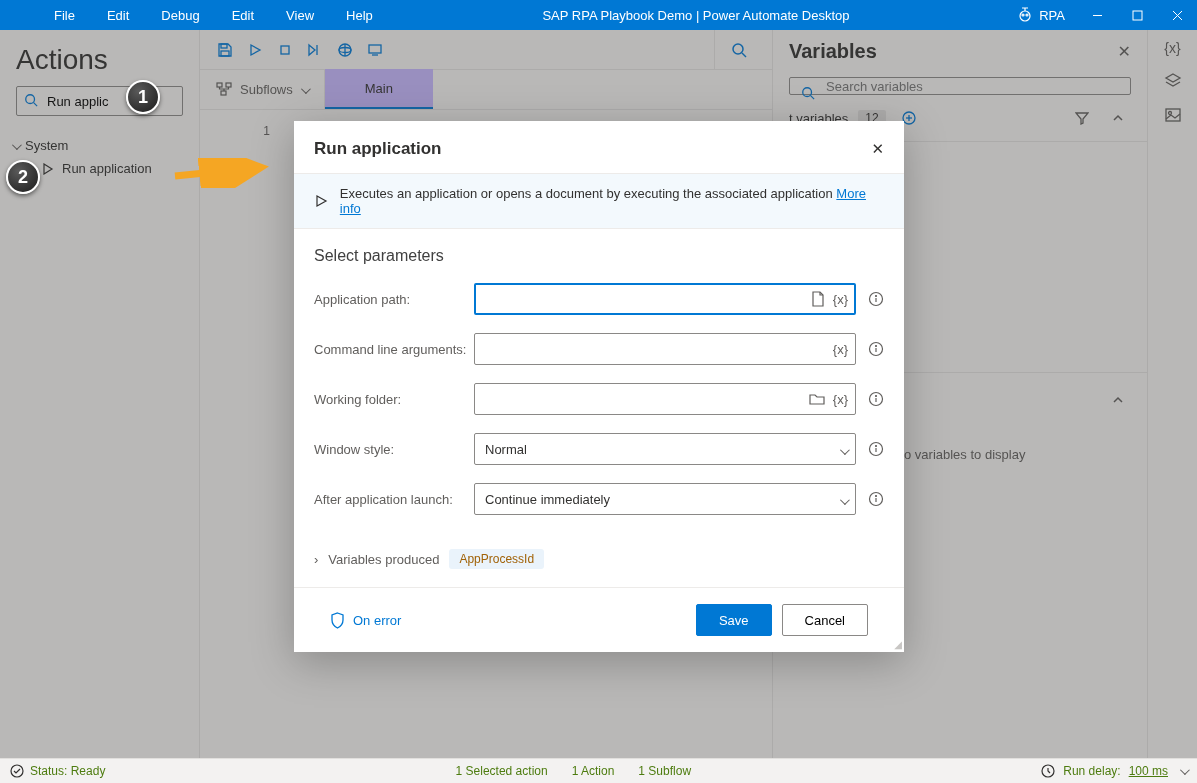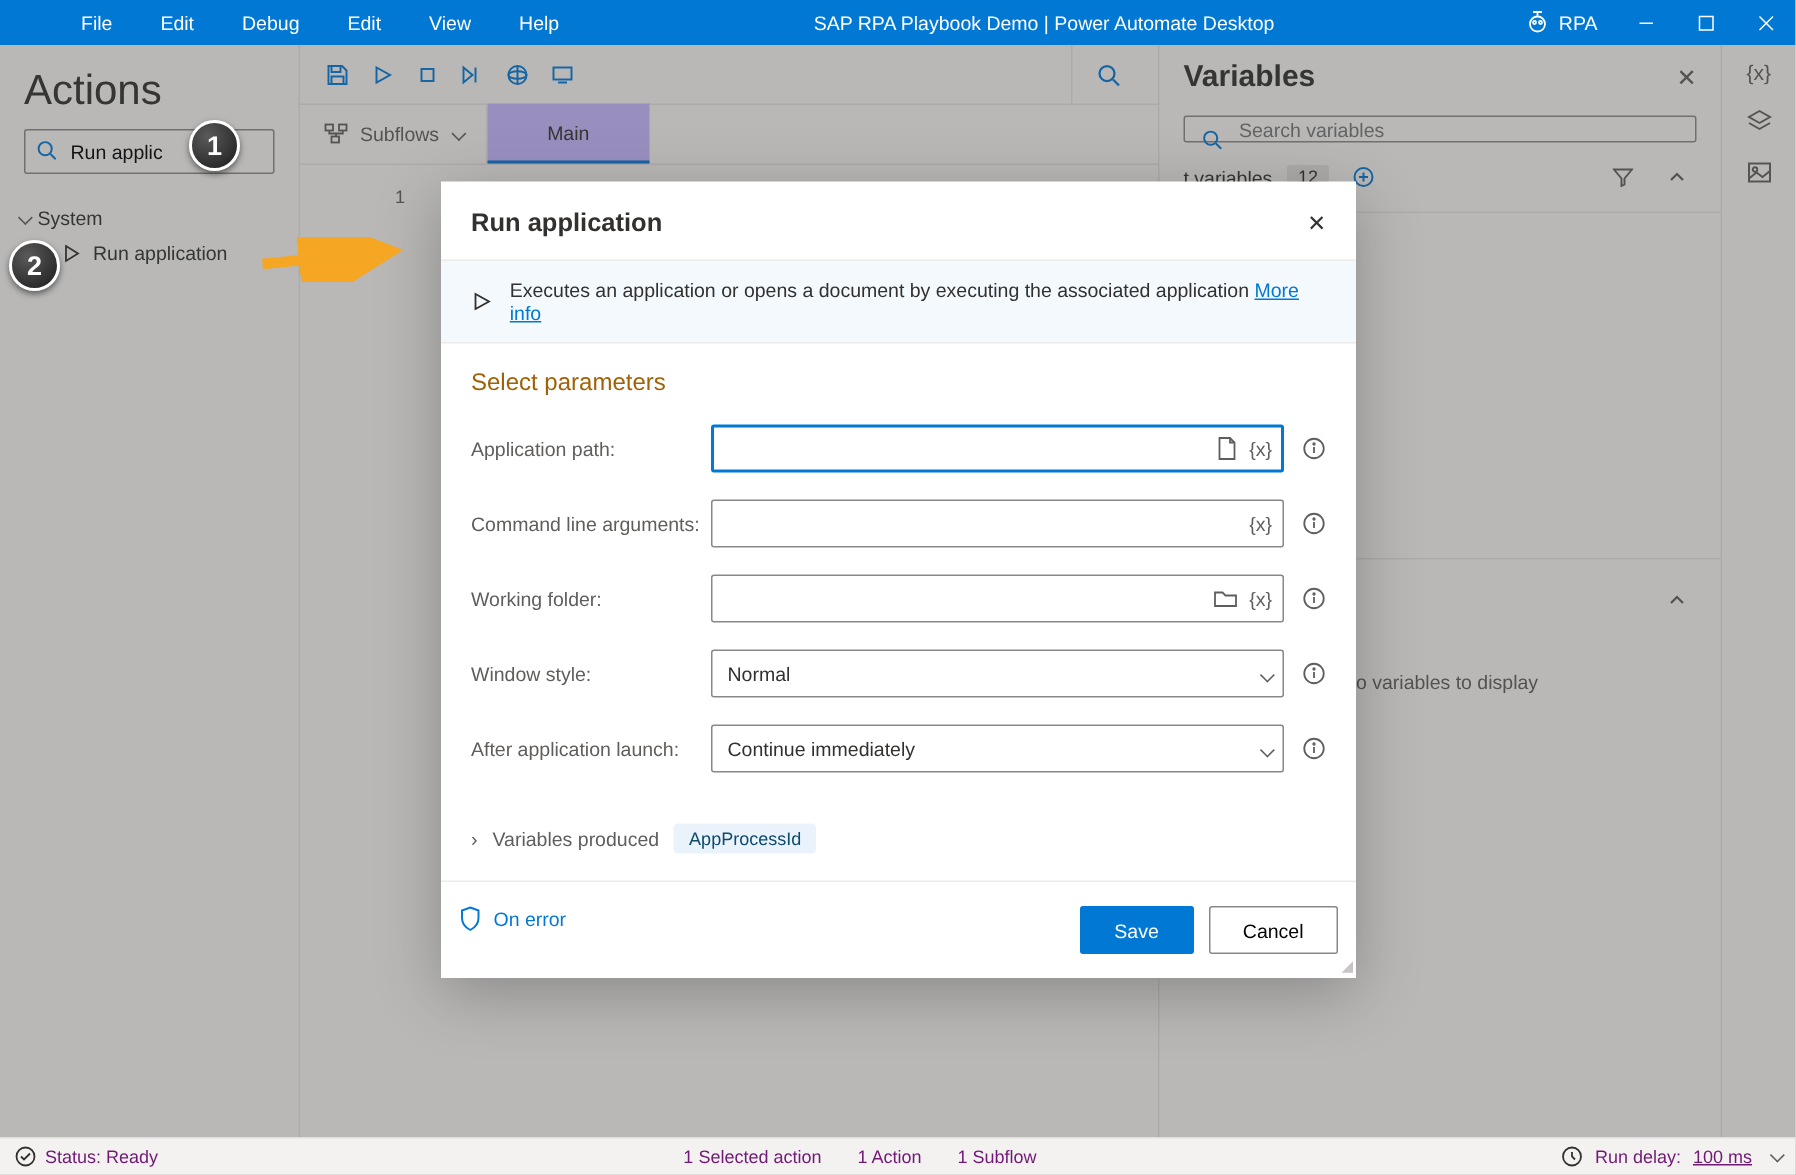--- a/index.html
+++ b/index.html
@@ -49,53 +49,53 @@
   .var-section-hdr .ttl { flex:0 0 auto; font-size:13px;}
   .var-count { background:#e1dfdd; padding:1px 7px; border-radius:2px; font-size:12px; color:#323130;}
   .var-icon-btn { width:26px; height:26px; display:flex; align-items:center; justify-content:center; color:#0078d4; cursor:pointer;}
   .var-section-hdr .sp { flex:1;}
   .var-chip { border:1px solid #8a8886; border-radius:2px; color:#0078d4; padding:3px 10px; font-size:12px; margin-left:16px; margin-top:8px; display:inline-block; cursor:pointer; background:transparent;}
   .var-list { padding: 8px 0 14px 0;}
   .flow-vars-section { padding:14px 16px; border-top:1px solid #e1dfdd; display:flex; align-items:center; gap:10px; margin-top:10px;}
   .flow-vars-empty { padding:20px 0; text-align:center; color:#605e5c; font-size:13px;}
 
   
-  .status-bar { height:25px; border-top:1px solid #e1dfdd; display:flex; align-items:center; padding:0 10px; font-size:12px; gap:24px; background:#f3f2f1; color:#701a75;}
+  .status-bar { height:25px; border-top:1px solid #e1dfdd; display:flex; align-items:center; padding:0 10px; font-size:12px; gap:24px; background:#f3f2f1; color:#4d7c0f;}
   .status-bar .s1 { display:flex; align-items:center; gap:6px;}
   .status-bar .middle { flex:1; display:flex; justify-content:center; gap:24px;}
   .status-bar .right { display:flex; align-items:center; gap:8px;}
   .run-delay-val { text-decoration:underline; cursor:pointer;}
 
   
   .dim { position:absolute; inset:0; background:rgba(62,62,62,0.32);}
 
   
   .dialog { position:absolute; left:294px; top:121px; width:610px; background:#fff; box-shadow:0 10px 40px rgba(0,0,0,0.25); display:flex; flex-direction:column;}
   .dlg-hdr { display:flex; align-items:center; padding:18px 20px 14px; }
   .dlg-hdr h3 { font-size:17px; font-weight:600; flex:1;}
   .dlg-hdr .close { cursor:pointer; font-size:15px; color:#323130;}
   .dlg-info { background:#f3f9fd; border-top:1px solid #edebe9; border-bottom:1px solid #edebe9; padding:12px 20px; display:flex; align-items:center; gap:12px; color:#323130; font-size:13px;}
   .dlg-info a { color:#0078d4; text-decoration:underline; cursor:pointer;}
   .dlg-body { padding: 18px 20px 10px;}
-  .dlg-body h4 { font-size:16px; font-weight:400; color:#a16207; margin-bottom:18px;}
+  .dlg-body h4 { font-size:16px; font-weight:400; color:#404040; margin-bottom:18px;}
   .param-row { display:flex; align-items:center; margin-bottom:18px;}
   .param-label { width:160px; color:#605e5c; font-size:13px;}
   .param-input-wrap { flex:1; position:relative; display:flex; align-items:center;}
   .param-input { flex:1; height:32px; border:1px solid #8a8886; border-radius:2px; padding:0 56px 0 8px; font-size:13px;}
   .param-input.focused { border:2px solid #0078d4; padding-left:7px;}
   .param-select { flex:1; height:32px; border:1px solid #8a8886; border-radius:2px; padding:0 30px 0 10px; font-size:13px; display:flex; align-items:center; position:relative; cursor:pointer; background:#fff;}
   .param-select .chev { position:absolute; right:8px; top:9px; color:#605e5c;}
   .input-icons { position:absolute; right:6px; top:0; height:32px; display:flex; align-items:center; gap:4px;}
   .input-ico { color:#605e5c; cursor:pointer; padding:2px;}
   .info-ico { margin-left:12px; color:#605e5c; cursor:pointer;}
   .vars-produced { display:flex; align-items:center; gap:10px; padding: 6px 20px 14px;}
   .vars-produced .lbl { color:#605e5c; font-size:13px;}
-  .app-proc-chip { background:#eaf3fb; color:#0c4a6e; padding:3px 10px; border-radius:3px; font-size:12px; cursor:pointer;}
+  .app-proc-chip { background:#eaf3fb; color:#a16207; padding:3px 10px; border-radius:3px; font-size:12px; cursor:pointer;}
   .dlg-sep { height:1px; background:#edebe9; margin-top:4px;}
-  .dlg-footer { display:flex; align-items:flex-start; padding:16px 12px;}
+  .dlg-footer { display:flex; align-items:center; padding:16px 36px;}
   .on-error { color:#0078d4; display:flex; align-items:center; gap:8px; cursor:pointer; font-size:13px;}
   .dlg-footer .sp { flex:1;}
   .btn { height:32px; padding:0 22px; border:1px solid #8a8886; background:#fff; cursor:pointer; font-size:13px; border-radius:2px; }
   .btn.primary { background:#0078d4; color:#fff; border-color:#0078d4; margin-right:10px;}
   .resize-grip { position:absolute; right:2px; bottom:2px; color:#c8c6c4; font-size:10px; pointer-events:none;}
 
   
   .callout { position:absolute; width:34px; height:34px; border-radius:50%; background:radial-gradient(circle at 35% 30%, #5a5a5a, #1b1b1b); border:2px solid #fff; box-shadow:0 2px 4px rgba(0,0,0,0.5); color:#fff; font-weight:700; font-size:18px; display:flex; align-items:center; justify-content:center; z-index:50;}
   .arrow { position:absolute; z-index:49;}
   svg { display:block;}

